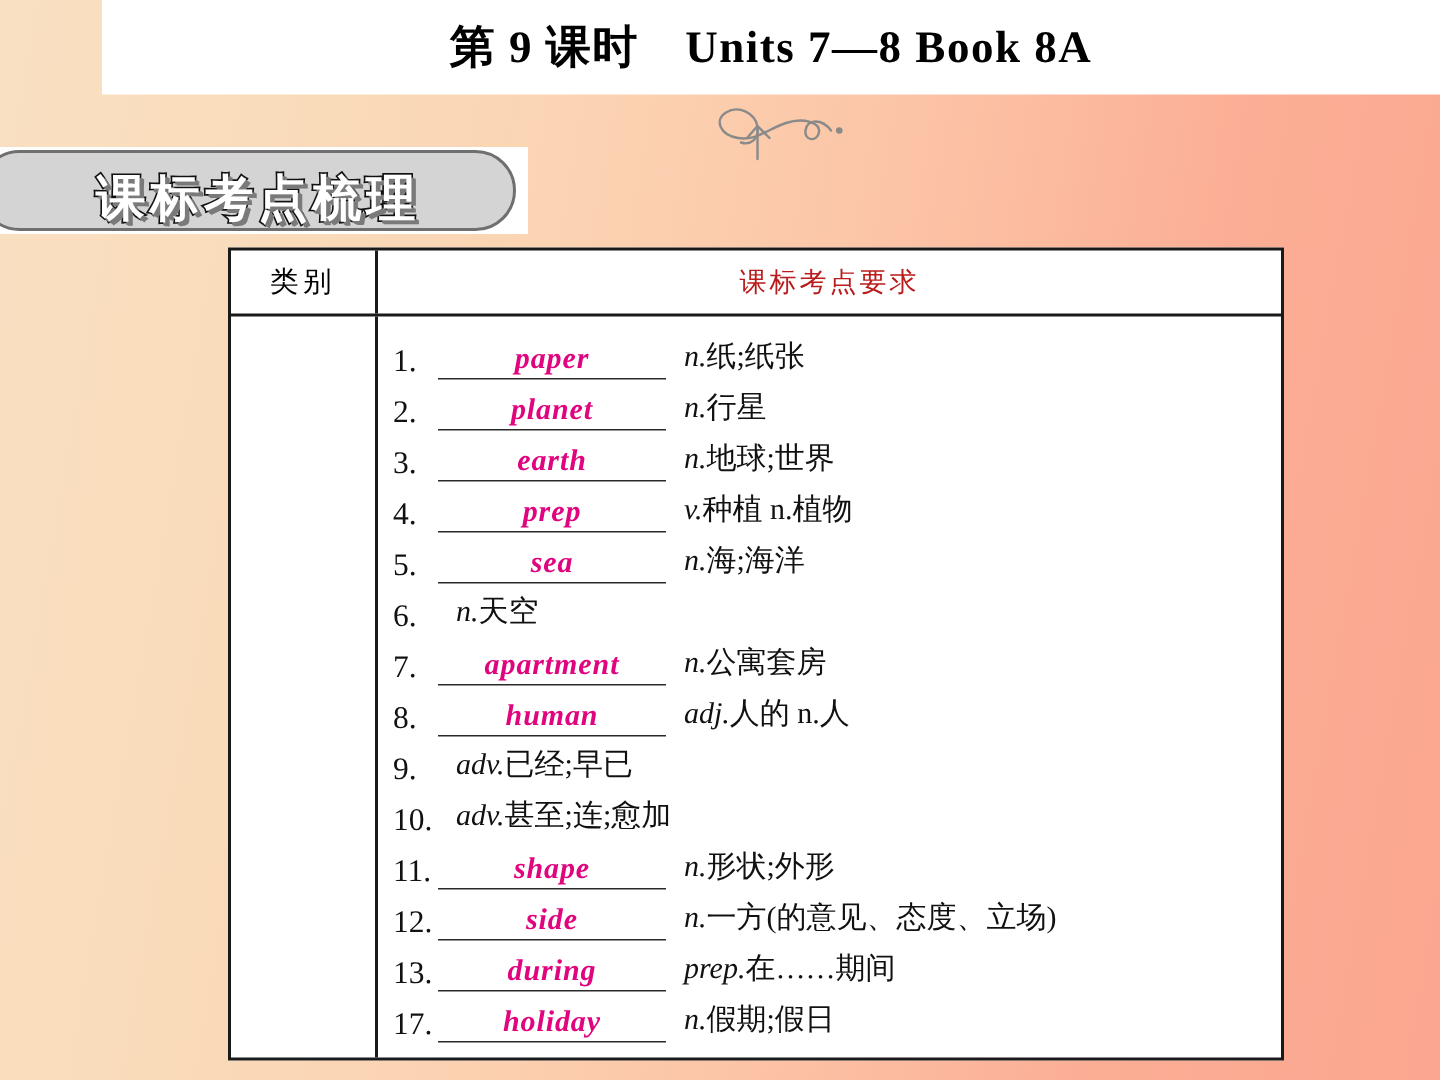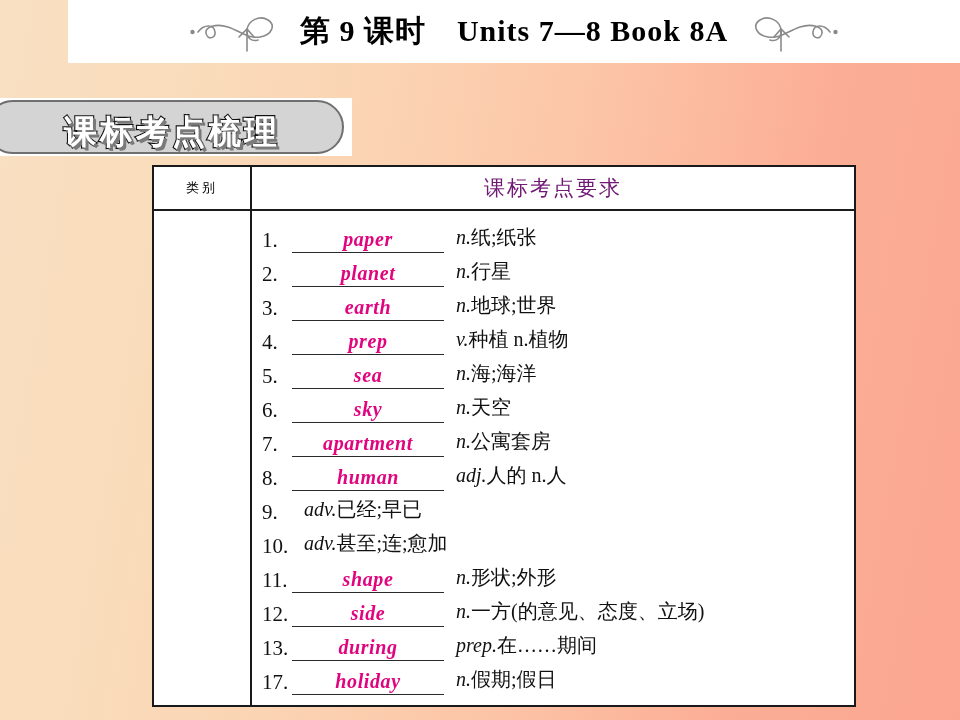--- a/index.html
+++ b/index.html
@@ -26,20 +26,21 @@
     position: absolute;
     left: 68px;
     top: 0;
     width: 892px;
     height: 63px;
     background: #ffffff;
     display: flex;
     align-items: center;
     justify-content: center;
     gap: 14px;
+    flex-direction: column;
   }
   .flourish {
     flex: 0 0 auto;
     line-height: 0;
   }
   .title-text {
     font-family: "Liberation Serif", "DejaVu Serif", serif;
     font-weight: bold;
     font-size: 30px;
     color: #000000;
@@ -100,32 +101,32 @@
     border-bottom: 2px solid #1a1a1a;
     height: 42px;
   }
   .th-cat {
     flex: 0 0 96px;
     border-right: 2px solid #1a1a1a;
     display: flex;
     align-items: center;
     justify-content: center;
     font-family: "DejaVu Sans", "Liberation Sans", sans-serif;
-    font-size: 13px;
+    font-size: 19px;
     color: #000;
     letter-spacing: 3px;
   }
   .th-req {
     flex: 1 1 auto;
     display: flex;
     align-items: center;
     justify-content: center;
     font-family: "DejaVu Sans", "Liberation Sans", sans-serif;
-    font-size: 21px;
-    color: #701a75;
+    font-size: 18px;
+    color: #b91c1c;
     letter-spacing: 2px;
   }
   .tbody {
     display: flex;
     min-height: 485px;
   }
   .td-cat {
     flex: 0 0 96px;
     border-right: 2px solid #1a1a1a;
   }
@@ -253,21 +254,20 @@
       </div>
 
       <div class="entry">
         <span class="entry-num">5.</span>
         <span class="entry-blank"><span class="entry-word">sea</span></span>
         <span class="entry-def"><span class="pos">n.</span><span>海;海洋</span></span>
       </div>
 
       <div class="entry">
         <span class="entry-num">6.</span>
-        <span class="entry-blank"><span class="entry-word">sky</span></span>
         <span class="entry-def"><span class="pos">n.</span><span>天空</span></span>
       </div>
 
       <div class="entry">
         <span class="entry-num">7.</span>
         <span class="entry-blank"><span class="entry-word">apartment</span></span>
         <span class="entry-def"><span class="pos">n.</span><span>公寓套房</span></span>
       </div>
 
       <div class="entry">

